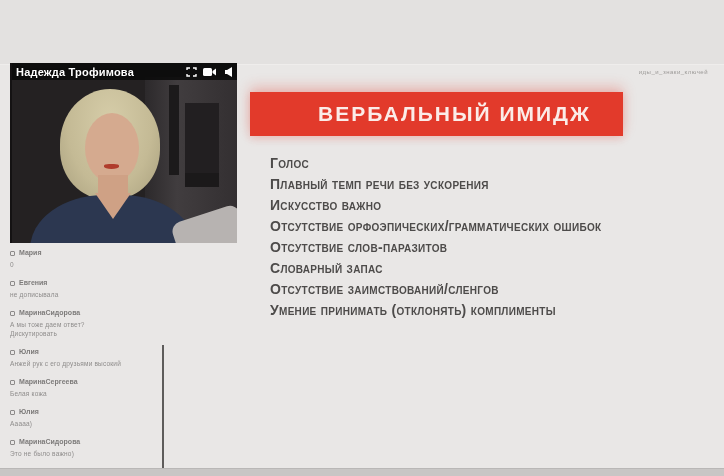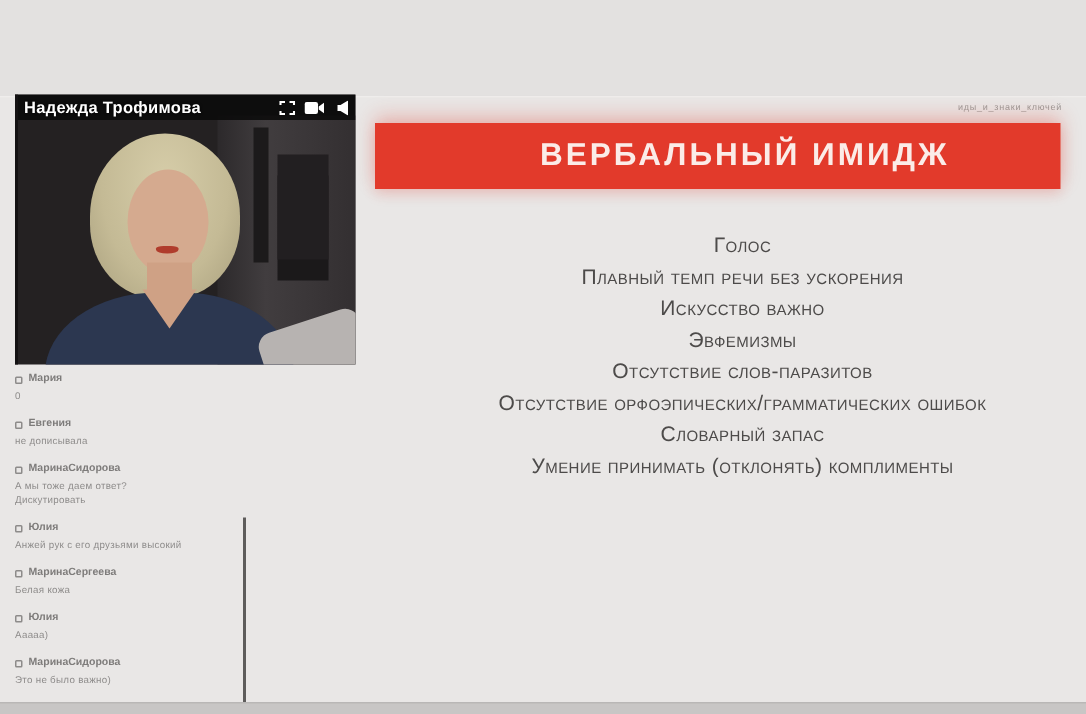--- a/index.html
+++ b/index.html
@@ -45,33 +45,32 @@
   }
   .vid-name { color:#fff; font-size:11px; font-weight:700; letter-spacing:.2px;
     text-shadow:0 0 2px #000; flex:1; white-space:nowrap; overflow:hidden; }
   .vid-icons { display:flex; gap:6px; align-items:center; }
   .vid-icons svg { display:block; }
 
   
   .watermark { position:absolute; right:16px; top:69px; font-size:6px;
     color:#9b9997; letter-spacing:.5px; filter:blur(.4px); }
   .banner {
-    position:absolute; left:250px; top:82px; width:457px; height:44px;
+    position:absolute; left:250px; top:92px; width:373px; height:44px;
     display:flex; align-items:center; justify-content:center;
     box-shadow:0 -5px 12px rgba(226,58,43,.28), 0 3px 8px rgba(226,58,43,.18);
     padding-left:36px;
   }
   .banner-title { font-size:21px; font-weight:700; letter-spacing:2px;
     filter:blur(.2px); }
   .slide-list { position:absolute; left:270px; top:153px; width:450px; list-style:none; }
   .slide-list li {
-    font-size:14px; line-height:21px; font-weight:400; color:#4d4b4a;
+    font-size:14px; line-height:21px; font-weight:700; color:#4d4b4a;
     font-variant-caps:small-caps; letter-spacing:.3px; filter:blur(.15px);
     white-space:nowrap;
-    text-align:center;
   }
 
   
   .chat { position:absolute; left:0; top:243px; width:170px; height:225px;
     padding:5px 8px 0 10px; overflow:hidden; filter:blur(.35px); }
   .chat-entry { margin-bottom:9px; }
   .chat-name { display:flex; align-items:center; gap:4px;
     font-size:7px; font-weight:700; color:#7d7b7a; line-height:10px; }
   .chat-avatar { width:5px; height:5px; border:1px solid #8d8b8a; border-radius:1px;
     display:inline-block; flex:0 0 auto; }
@@ -133,28 +132,28 @@
 
     <li>Голос</li>
 
 
     <li>Плавный темп речи без ускорения</li>
 
 
     <li>Искусство важно</li>
 
 
-    <li>Эвфемизмы</li>
+
+    <li>Отсутствие орфоэпических/грамматических ошибок</li>
 
     <li>Отсутствие слов-паразитов</li>
 
-    <li>Отсутствие орфоэпических/грамматических ошибок</li>
-
     <li>Словарный запас</li>
 
+    <li>Отсутствие заимствований/сленгов</li>
 
 
     <li>Умение принимать (отклонять) комплименты</li>
   </ul>
 
 <div class="chat">
 
     <div class="chat-entry">
       <div class="chat-name">
         <span class="chat-avatar"></span>

